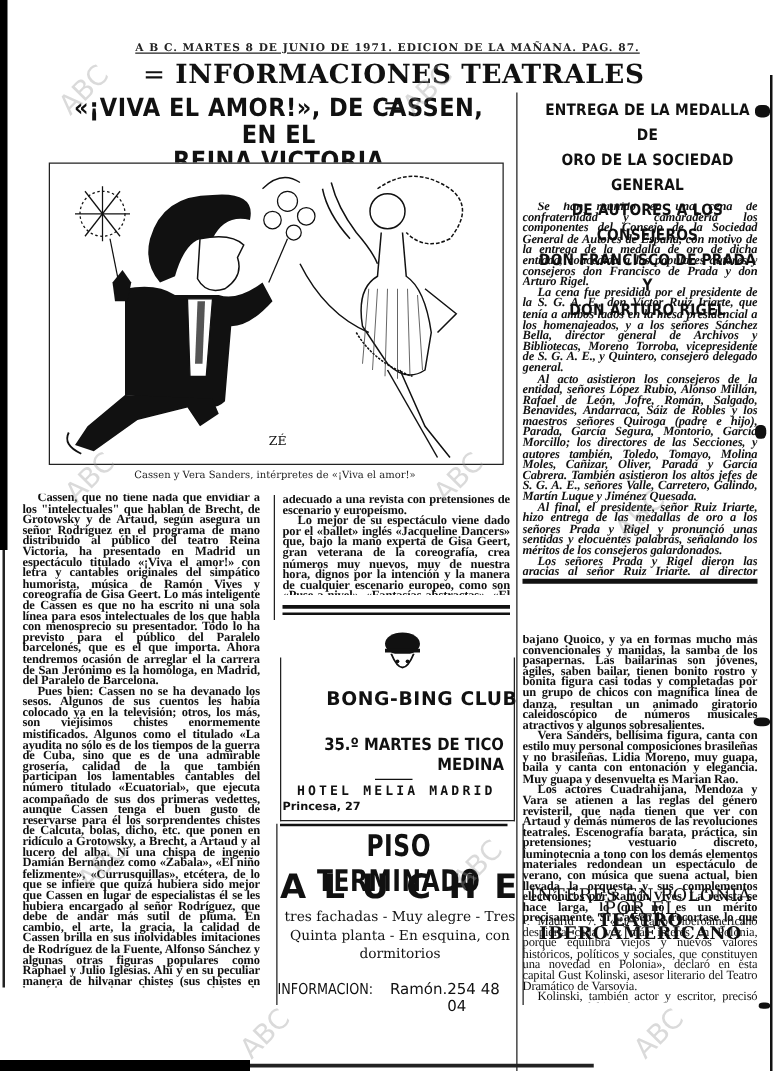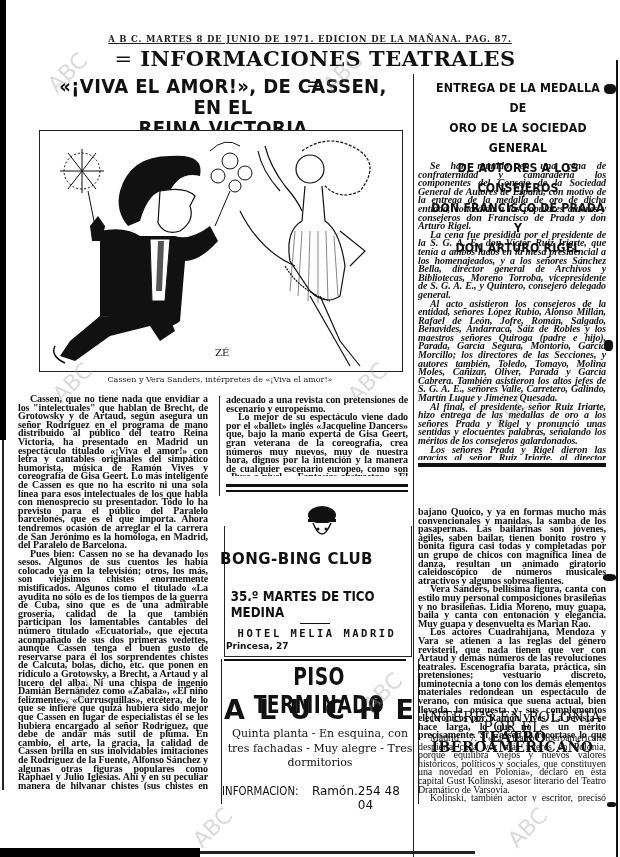--- a/index.html
+++ b/index.html
@@ -50,22 +50,22 @@
   .body-text.italic { font-style: italic; font-weight: bold; }
 
   .side-headline {
     position: absolute; left: 418px; top: 78px; width: 200px; text-align: center;
     font-family: "DejaVu Sans", sans-serif; font-weight: bold; font-size: 12.5px; line-height: 20px;
     letter-spacing: 0.2px; color: #111; transform: scaleX(0.88); transform-origin: center top;
   }
   .thick-rule { position: absolute; background: #111; }
 
   .ad1 {
-    position: absolute; left: 220px; top: 528px; width: 180px; height: 92px;
-    border: 1.5px solid #222; text-align: left;
+    position: absolute; left: 234px; top: 528px; width: 180px; height: 92px;
+    border: 1.5px solid #222; text-align: right;
   }
   .ad1-logo {
     position: absolute; left: 305px; top: 505px; width: 34px; height: 40px;
   }
   .ad1-club {
     position: absolute; left: 0; top: 22px; width: 100%; font-family: "DejaVu Sans", sans-serif;
     font-weight: bold; font-size: 15px; letter-spacing: 0.5px; color: #111;
   }
   .ad1-tonight {
     position: absolute; left: 0; top: 44px; width: 100%; font-family: "DejaVu Sans", sans-serif;
@@ -230,22 +230,22 @@
   </div>
   <div class="thick-rule" style="left:300px; top:623px; width:30px; height:1px;"></div>
   <div class="ad1-hotel">HOTEL MELIA MADRID</div>
   <div class="ad1-address">Princesa, 27</div>
 
   <div class="thick-rule" style="left:224px; top:659px; width:182px; height:1.5px;"></div>
   <div class="ad2-frame"></div>
   <div class="ad2-title">PISO TERMINADO</div>
   <div class="ad2-big">ALUCHE</div>
   <div class="ad2-desc">
+    <div>tres fachadas - Muy alegre - Tres</div>
     <div>Quinta planta - En esquina, con</div>
-    <div>tres fachadas - Muy alegre - Tres</div>
     <div>dormitorios</div>
   </div>
   <div class="ad2-info">
     <span class="lbl">INFORMACION:</span>
     <span>Ramón.</span>
     <span>254 48 04</span>
   </div>
 
   <div class="side-headline">
     <div>ENTREGA DE LA MEDALLA DE</div>

